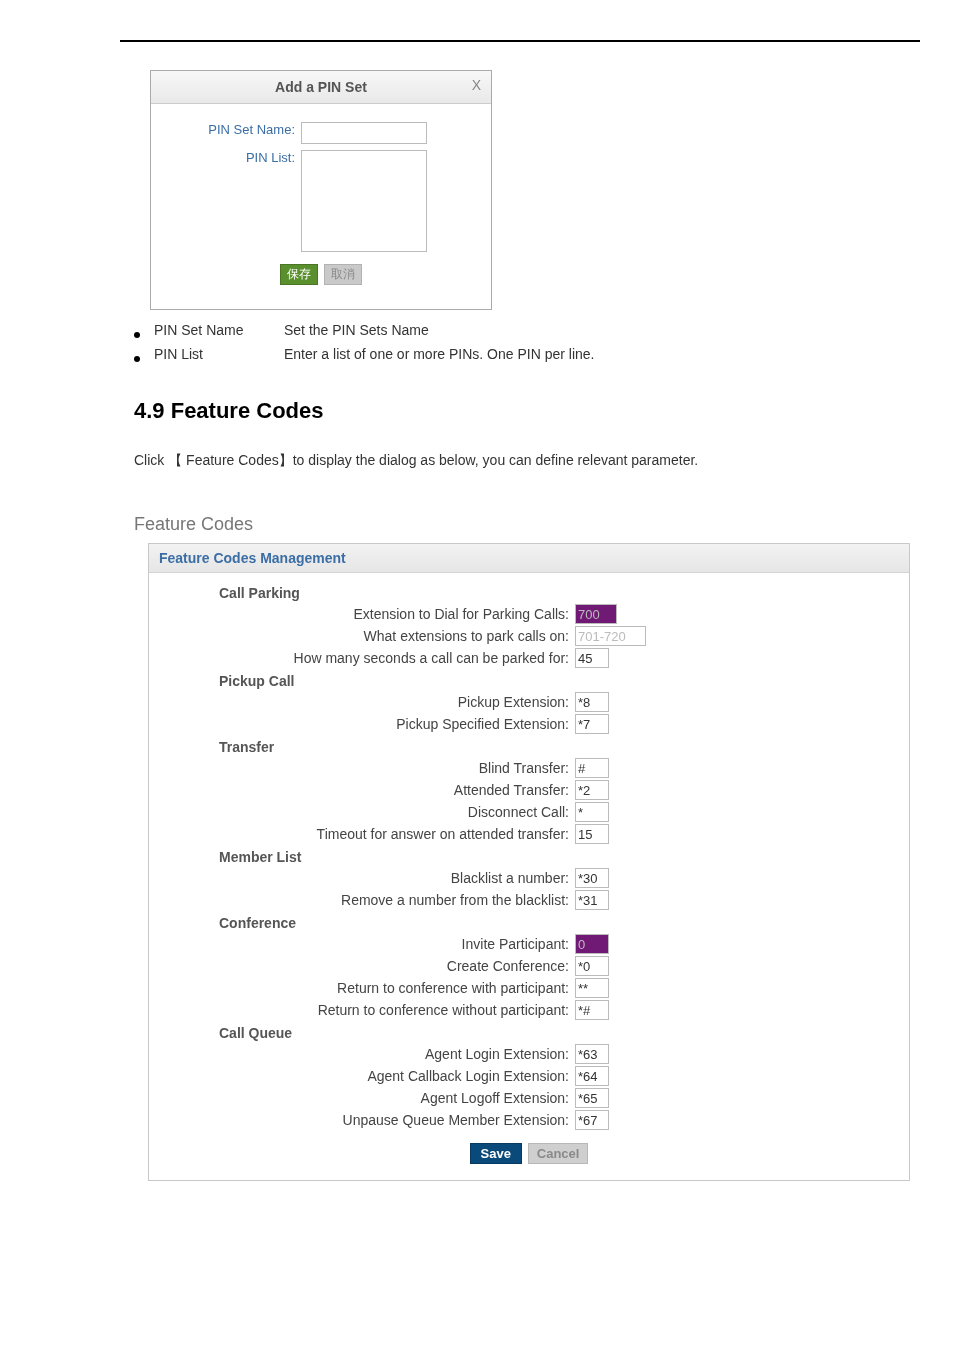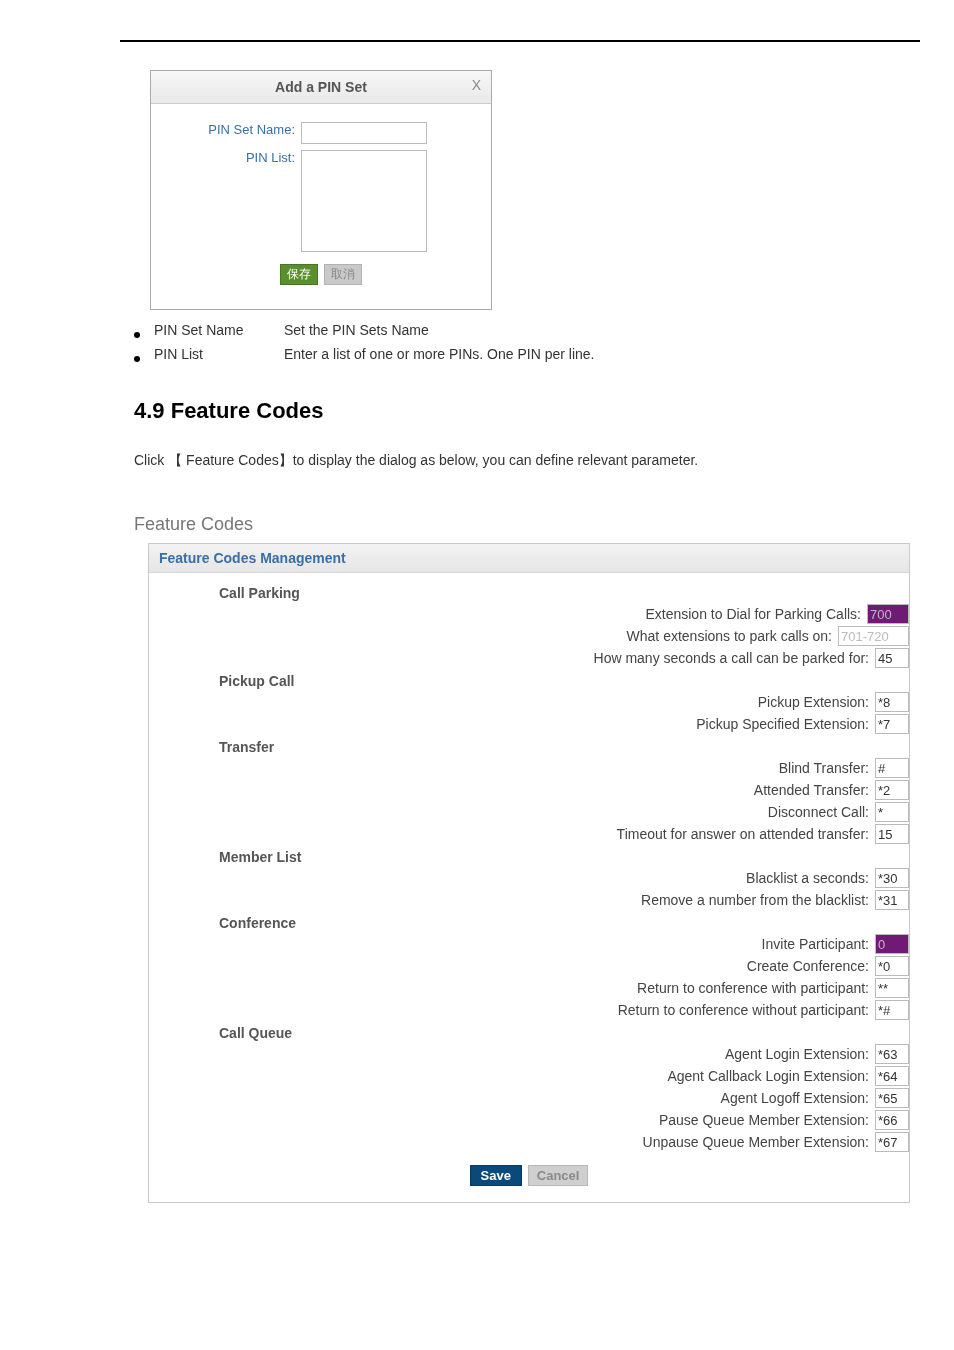--- a/index.html
+++ b/index.html
@@ -153,21 +153,20 @@
     font-weight: bold;
     color: #555;
     margin: 4px 0 2px 70px;
     font-size: 14px;
   }
   .fc-row {
     display: flex;
     align-items: center;
     margin: 0 0 0 0;
     line-height: 22px;
-    justify-content: flex-end;
   }
   .fc-label {
     width: 420px;
     text-align: right;
     color: #444;
     padding-right: 6px;
     font-size: 14px;
   }
   .fc-input {
     width: 30px;
@@ -301,21 +300,21 @@
         <span class="fc-label">Disconnect Call:</span>
         <input class="fc-input w40" value="*" style="">
       </div>
       <div class="fc-row">
         <span class="fc-label">Timeout for answer on attended transfer:</span>
         <input class="fc-input w40" value="15" style="">
       </div>
 
       <div class="fc-group">Member List</div>
       <div class="fc-row">
-        <span class="fc-label">Blacklist a seconds:</span>
+        <span class="fc-label">Blacklist a number:</span>
         <input class="fc-input w40" value="*30" style="">
       </div>
       <div class="fc-row">
         <span class="fc-label">Remove a number from the blacklist:</span>
         <input class="fc-input w40" value="*31" style="">
       </div>
 
       <div class="fc-group">Conference</div>
       <div class="fc-row">
         <span class="fc-label">Invite Participant:</span>
@@ -339,24 +338,20 @@
         <span class="fc-label">Agent Login Extension:</span>
         <input class="fc-input w40" value="*63" style="">
       </div>
       <div class="fc-row">
         <span class="fc-label">Agent Callback Login Extension:</span>
         <input class="fc-input w40" value="*64" style="">
       </div>
       <div class="fc-row">
         <span class="fc-label">Agent Logoff Extension:</span>
         <input class="fc-input w40" value="*65" style="">
-      </div>
-      <div class="fc-row">
-        <span class="fc-label">Pause Queue Member Extension:</span>
-        <input class="fc-input w40" value="*66" style="">
       </div>
       <div class="fc-row">
         <span class="fc-label">Unpause Queue Member Extension:</span>
         <input class="fc-input w40" value="*67" style="">
       </div>
 
       <div class="save-row">
         <span class="btn-blue">Save</span>
         <span class="btn-grey">Cancel</span>
       </div>

